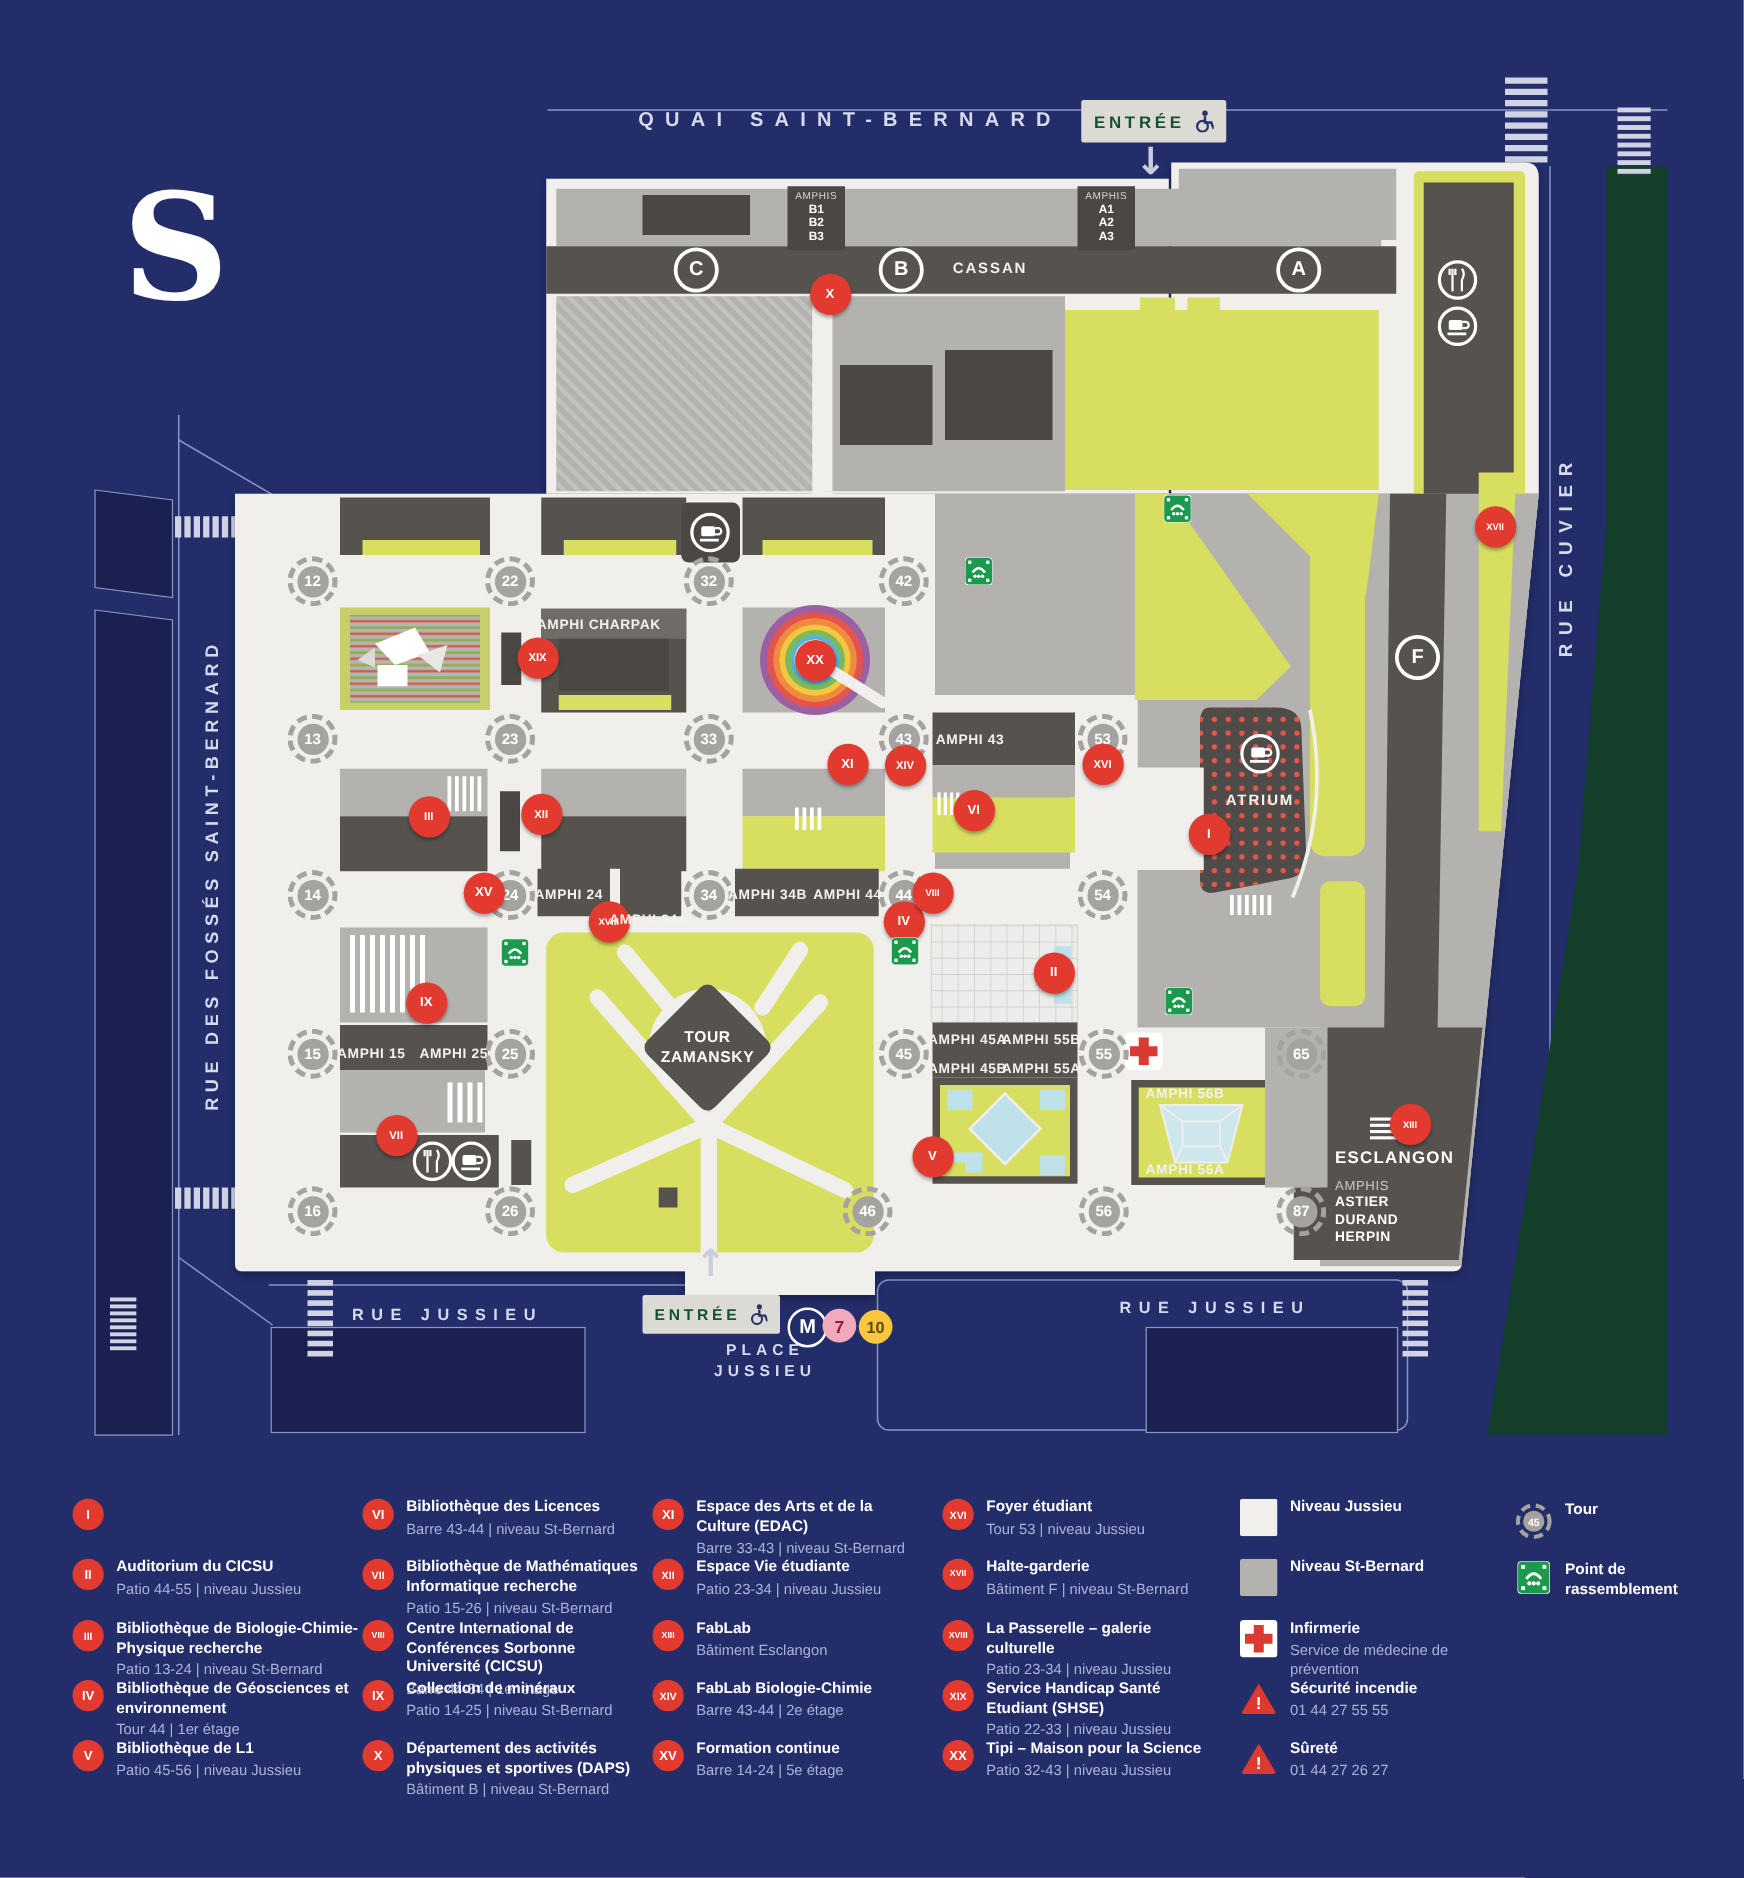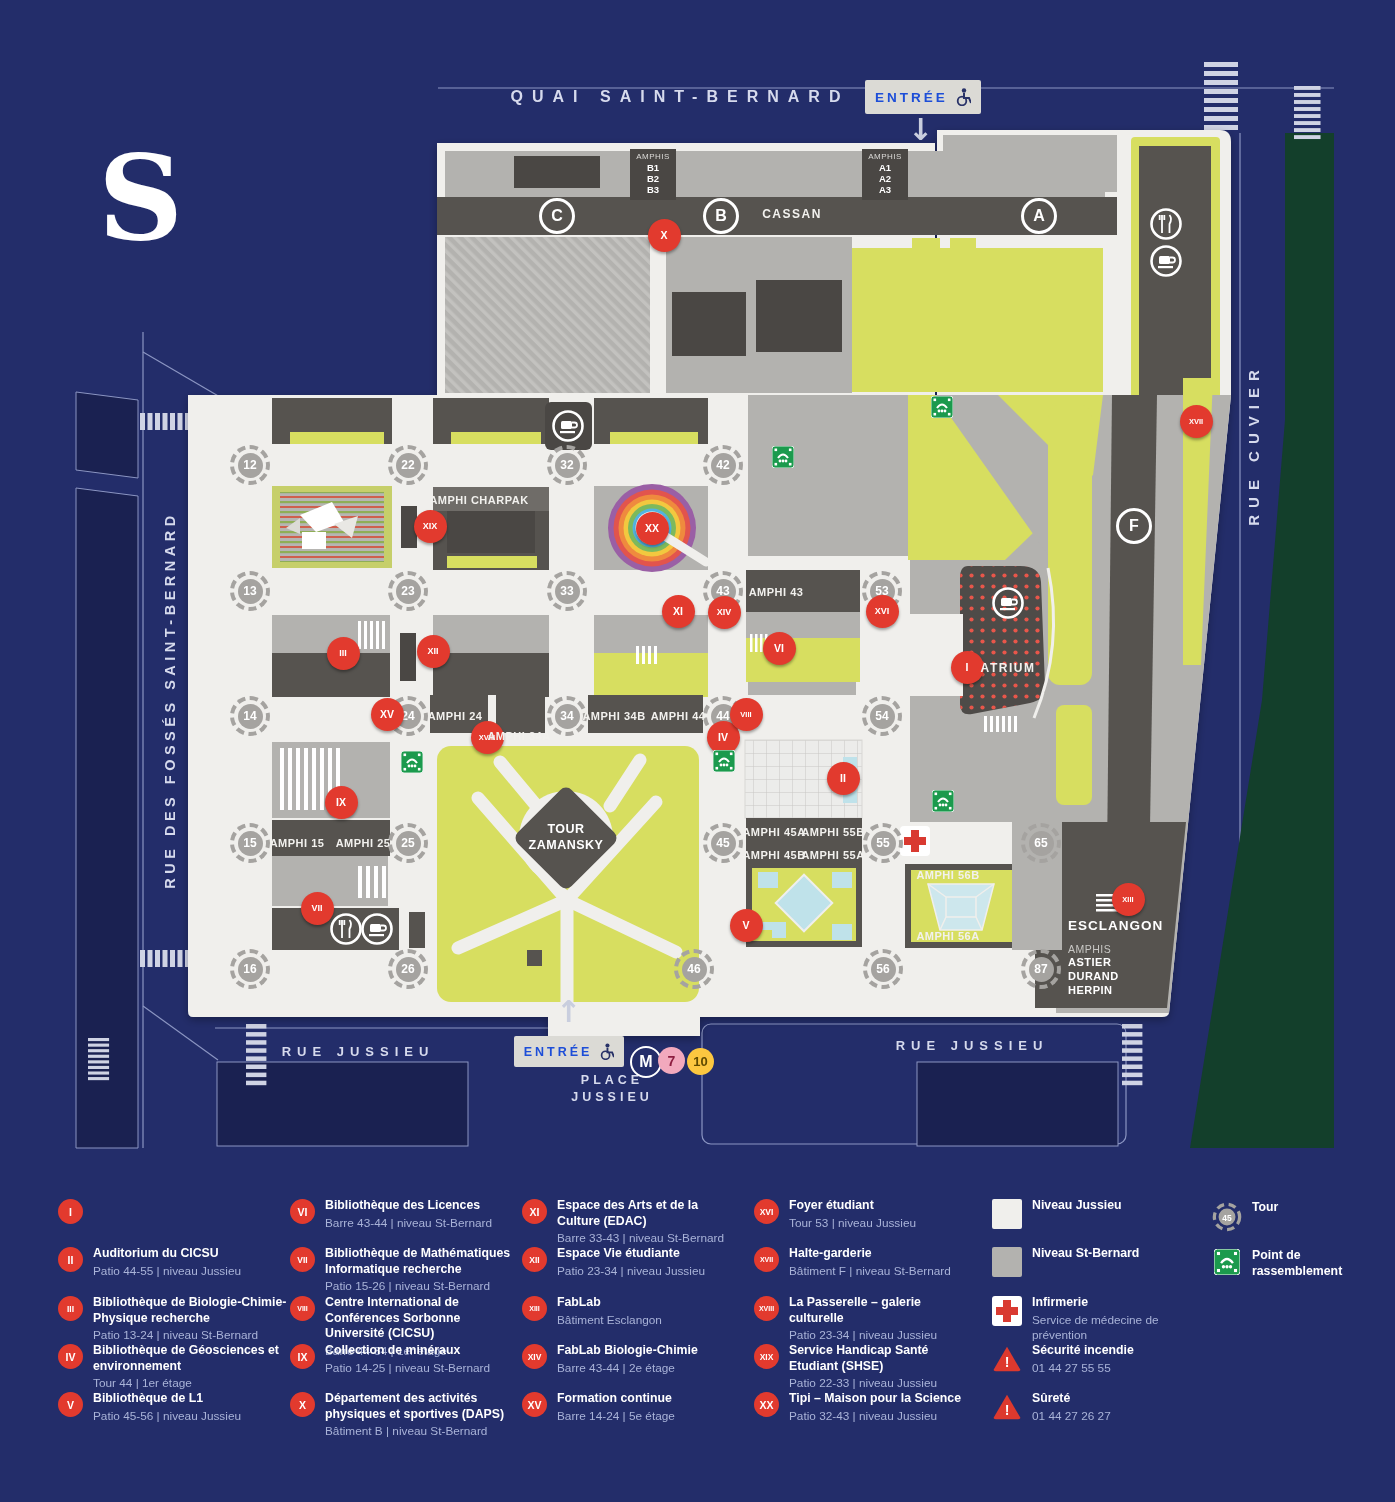--- a/index.html
+++ b/index.html
@@ -15,21 +15,21 @@
   
   .street{position:absolute;color:#d6daed;font-weight:bold;text-align:center;}
   .st-quai{left:430px;top:88px;width:500px;font-size:16px;letter-spacing:9px;}
   .st-fosses{left:-40px;top:692px;width:420px;font-size:14.5px;letter-spacing:4.5px;transform:rotate(-90deg);}
   .st-cuvier{left:1153px;top:436px;width:200px;font-size:15px;letter-spacing:7px;transform:rotate(-90deg);}
   .st-jussieu-l{left:258px;top:1044px;width:200px;font-size:13px;letter-spacing:6px;}
   .st-jussieu-r{left:872px;top:1038px;width:200px;font-size:13px;letter-spacing:6px;}
   .st-place{left:532px;top:1072px;width:160px;font-size:12.5px;letter-spacing:4px;line-height:1.35;}
 
   
-  .entree{position:absolute;background:#dbdad5;color:#1d4ed8;font-weight:bold;
+  .entree{position:absolute;background:#dbdad5;color:#14532d;font-weight:bold;
           display:flex;align-items:center;justify-content:center;gap:8px;
           letter-spacing:3px;font-size:13.5px;border-radius:2px;}
   .entree-top{left:865px;top:80px;width:116px;height:34px;}
   .entree-bottom{left:514px;top:1036px;width:110px;height:31px;font-size:12.5px;}
   .arrow{position:absolute;color:#c9cede;font-size:30px;font-weight:bold;font-family:"DejaVu Sans",sans-serif;}
   .arrow-down{left:908px;top:112px;}
   .arrow-up{left:556px;top:994px;}
   .metro{position:absolute;border-radius:50%;display:flex;align-items:center;justify-content:center;font-weight:bold;}
   .metro-m{left:630px;top:1046px;width:28px;height:28px;border:2px solid #fff;color:#fff;font-size:16px;}
   .metro-7{left:658px;top:1047px;width:27px;height:27px;background:#f2a9bd;color:#8c1d3f;font-size:14px;}
@@ -544,21 +544,21 @@
       <div class="mlabel lbl-amphi" style="left: 614px; top: 716px;">AMPHI 34B</div>
       <div class="mlabel lbl-amphi" style="left: 678px; top: 716px;">AMPHI 44</div>
       <div class="mlabel lbl-amphi" style="left: 297px; top: 843px;">AMPHI 15</div>
       <div class="mlabel lbl-amphi" style="left: 363px; top: 843px;">AMPHI 25</div>
       <div class="mlabel lbl-amphi" style="left: 774px; top: 832px;">AMPHI 45A</div>
       <div class="mlabel lbl-amphi" style="left: 833px; top: 832px;">AMPHI 55B</div>
       <div class="mlabel lbl-amphi" style="left: 774px; top: 855px;">AMPHI 45B</div>
       <div class="mlabel lbl-amphi" style="left: 833px; top: 855px;">AMPHI 55A</div>
       <div class="mlabel lbl-amphi" style="left: 948px; top: 875px;">AMPHI 56B</div>
       <div class="mlabel lbl-amphi" style="left: 948px; top: 936px;">AMPHI 56A</div>
-      <div class="mlabel lbl-bold" style="left: 1008px; top: 640px; margin-top: 28px;">ATRIUM</div>
+      <div class="mlabel lbl-bold" style="left: 1008px; top: 640px;">ATRIUM</div>
       <div class="assy" style="left: 772px; top: 446px;"><svg width="22" height="22" viewBox="0 0 22 22">
           <rect width="22" height="22" rx="3" fill="#1b9a4d" stroke="#fff" stroke-width="0.8"></rect>
           <rect x="2.5" y="2.5" width="2.6" height="2.6" fill="#fff"></rect>
           <rect x="16.9" y="2.5" width="2.6" height="2.6" fill="#fff"></rect>
           <rect x="2.5" y="16.9" width="2.6" height="2.6" fill="#fff"></rect>
           <rect x="16.9" y="16.9" width="2.6" height="2.6" fill="#fff"></rect>
           <path d="M6,12 Q11,5 16,12" stroke="#fff" stroke-width="2" fill="none"></path>
           <circle cx="8" cy="15" r="1.4" fill="#fff"></circle>
           <circle cx="11" cy="15" r="1.4" fill="#fff"></circle>
           <circle cx="14" cy="15" r="1.4" fill="#fff"></circle>

